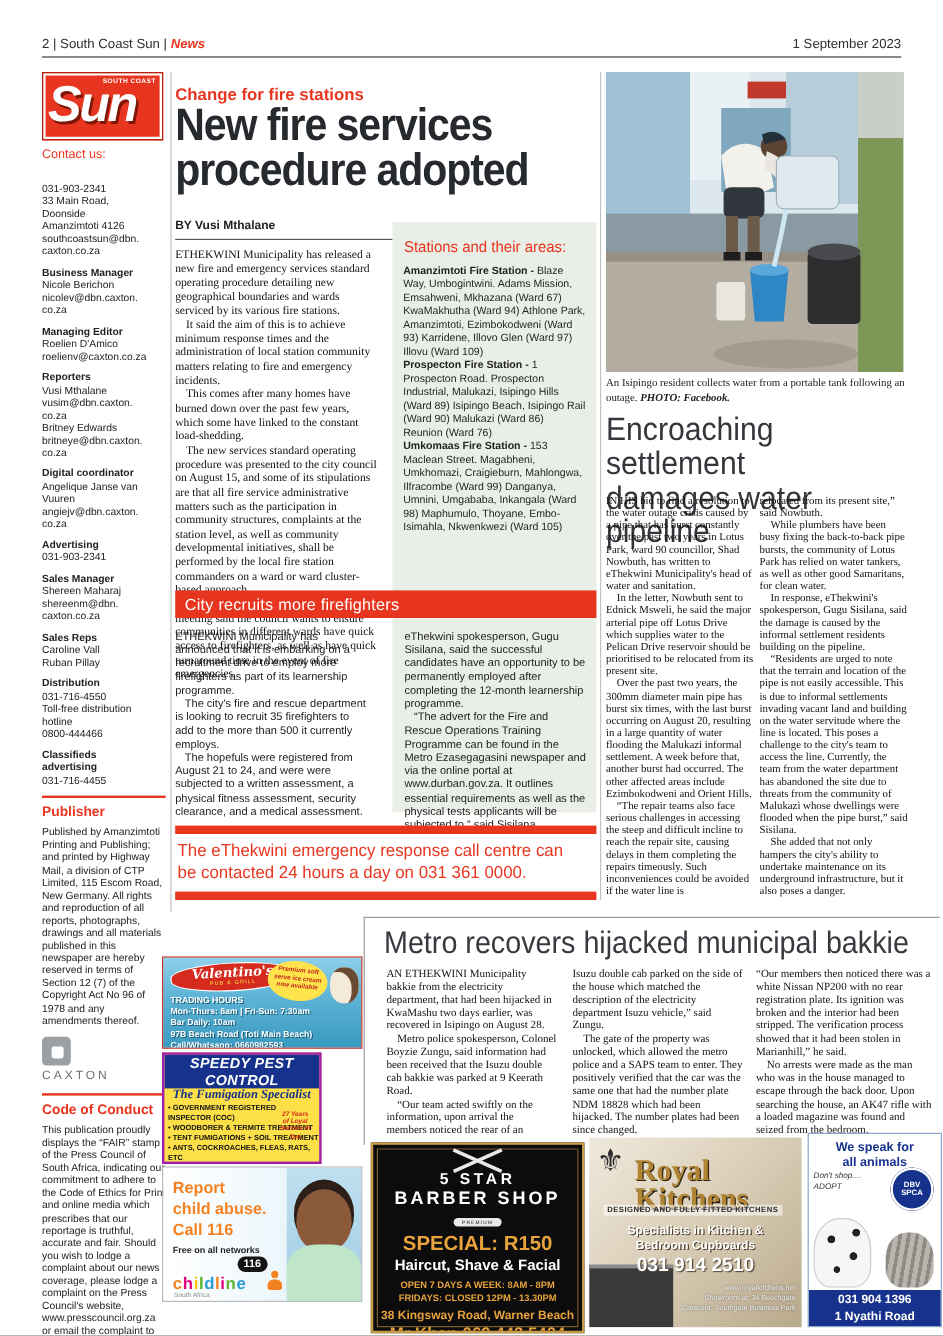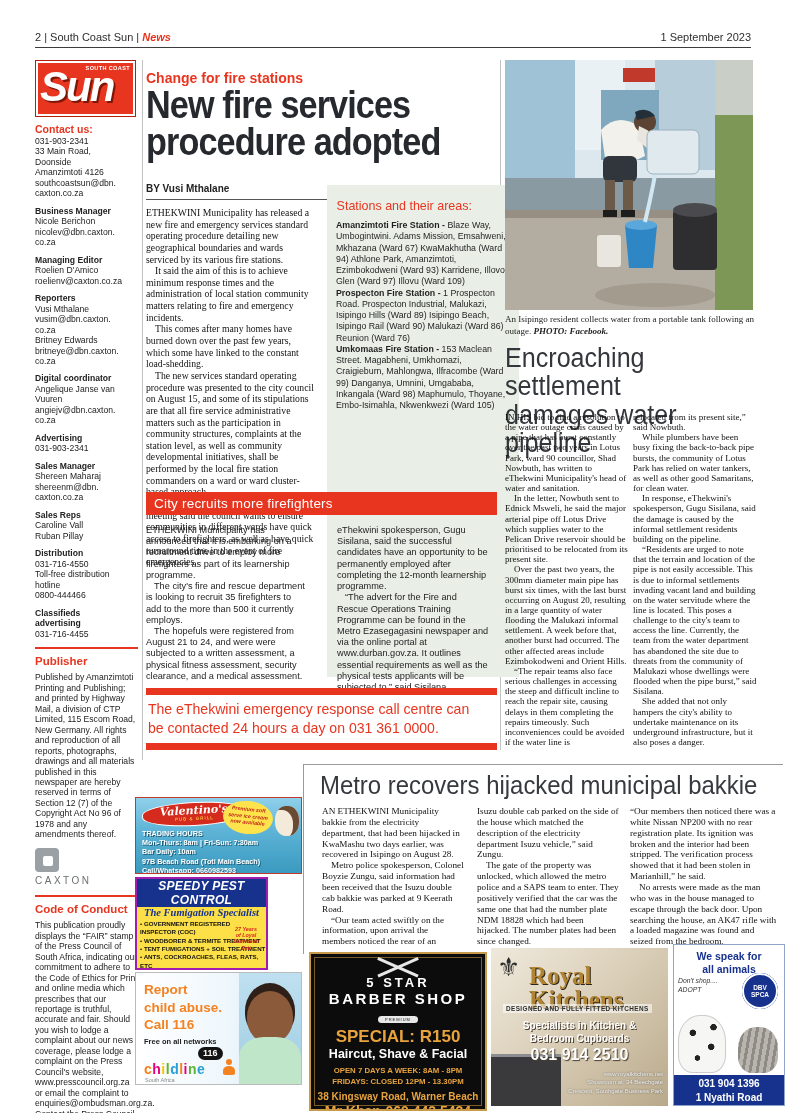--- a/index.html
+++ b/index.html
@@ -23,21 +23,21 @@
   .masthead { left:35px; top:60px; width:101px; height:57px; background:#e8351f;
     border:1px solid #b2220f; box-shadow:inset 0 0 0 2px #fff; overflow:hidden; }
   .masthead .region { position:absolute; top:4px; right:5px; color:#fff;
     font-size:5.5px; font-weight:bold; letter-spacing:.4px; }
   .masthead .title { position:absolute; left:4px; top:2px; color:#fff;
     font-size:42px; font-weight:bold; font-style:italic;
     text-shadow:2px 2px 0 #7e1606; letter-spacing:-2px; }
 
   
   .sidebar { left:35px; top:123px; width:103px; font-size:8.6px; line-height:1.22; color:#222; }
-  .sb-head { color:#e8351f; font-weight:bold; font-size:10.5px; margin-bottom:0; }
+  .sb-head { color:#e8351f; font-weight:normal; font-size:10.5px; margin-bottom:16px; }
   .sb-big-head { color:#e8351f; font-weight:bold; font-size:11.5px; margin:5px 0 4px; }
   .sb-group { margin-top:7px; }
   .sb-title { font-weight:bold; }
   .sb-rule { border:none; border-top:2.5px solid #e8351f; margin:8px 0 0; }
   .caxton { margin:8px 0 2px; }
   .caxton-mark { width:24px; height:24px; background:#9aa0a3; border-radius:4px; position:relative; }
   .caxton-mark::after { content:""; position:absolute; left:8px; top:8px; width:10px; height:10px;
     background:#fff; border-radius:2px; }
   .caxton-word { font-size:10px; letter-spacing:2.5px; color:#6b7073; margin-top:3px; }
 
@@ -47,21 +47,21 @@
   .kicker { left:146px; top:70px; font-size:14px; font-weight:bold; color:#e8351f; }
   .headline1 { left:146px; top:87px; width:400px; font-size:38px; font-weight:bold;
     color:#26292e; line-height:.97; letter-spacing:-1px;
     transform:scaleX(.9); transform-origin:left top; }
   .byline { left:146px; top:183px; width:190px; font-size:10px; font-weight:bold;
     color:#222; border-bottom:1px solid #555; padding-bottom:5px; }
   .fire-col { left:146px; top:207px; width:170px; font-size:9.7px; line-height:1.2; color:#111; }
   .fire-col p + p, .pcol p + p, .bcol p + p { text-indent:9px; }
 
   
-  .stations { left:327px; top:185px; width:192px; height:492px; background:#e9efe6; }
+  .stations { left:327px; top:185px; width:170px; height:492px; background:#e9efe6; }
   .stations-head { color:#e8351f; font-size:13px; padding:13px 10px 7px;
     transform:scaleX(.96); transform-origin:left top; }
   .stations-body { padding:0 9px; font-size:8.8px; line-height:1.28; color:#1f1f1f; }
   .station-name { font-weight:bold; }
 
   
   .recruit-banner { left:146px; top:492px; width:351px; height:23px; background:#e8351f;
     color:#fff; font-size:13.5px; line-height:23px; padding-left:8px;
     letter-spacing:.2px; }
   .recruit-col1 { left:146px; top:525px; width:162px; }

